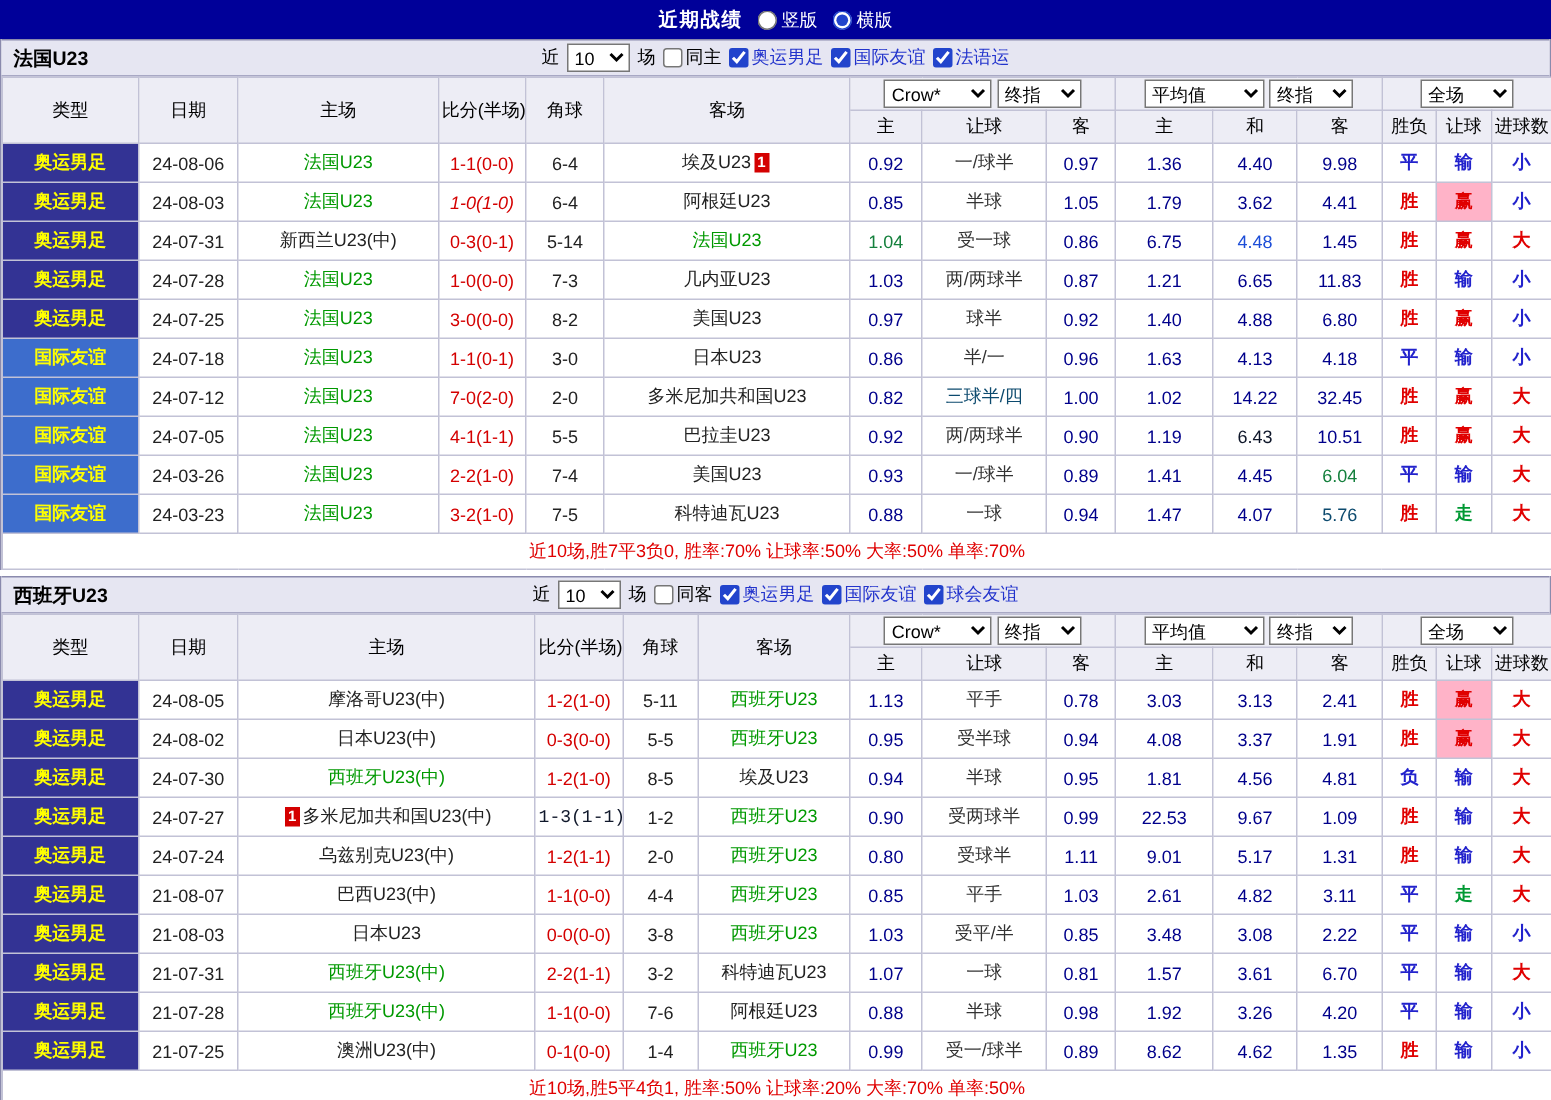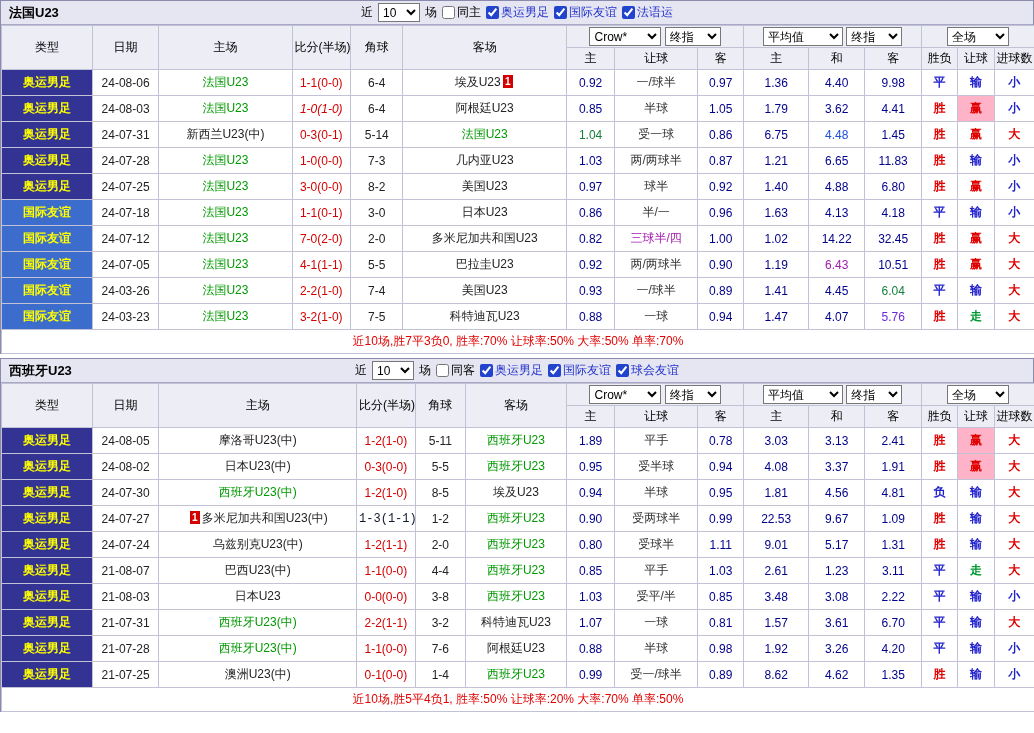--- a/index.html
+++ b/index.html
@@ -35,20 +35,31 @@
   .type-cell { font-weight:bold; }
   .res-cell { font-weight:bold; }
   .redcard { display:inline-block; min-width:10px; height:13px; line-height:13px; color:#fff; font-size:10px; font-weight:bold; padding:0 1px; margin:0 2px; vertical-align:1px; }
   .summary { height:24px; color:#e00000; background:#fff; font-size:12px; }
 </style>
 </head>
 <body>
 
 <div class="page">
 
+  <div class="topbar">
+    <span class="title">近期战绩</span>
+    <label class="radio-lab">
+      <input type="radio" name="layout" style="">
+      <span>竖版</span>
+    </label>
+    <label class="radio-lab">
+      <input type="radio" name="layout" checked="" style="">
+      <span>横版</span>
+    </label>
+  </div>
 
   <div class="section">
     <div class="sec-header">
       <span class="sec-team">法国U23</span>
       <span class="sec-filters">
         <span>近</span>
         <select class="count-sel"><option>10</option></select>
         <span>场</span>
         <label class="chk">
           <input type="checkbox" style="">
@@ -223,41 +234,41 @@
             <td class="res-cell" style="color: rgb(34, 34, 204);">小</td>
           </tr>
           <tr class="match-row">
             <td class="type-cell" style="background: rgb(61, 109, 204); color: rgb(255, 255, 0);">国际友谊</td>
             <td class="date-cell">24-07-12</td>
             <td class="team-cell"><span class="team-name" style="color: rgb(0, 153, 0);">法国U23</span></td>
             <td class="score-cell" style="color: rgb(212, 0, 0);">7-0(2-0)</td>
             <td class="corner-cell">2-0</td>
             <td class="team-cell"><span class="team-name">多米尼加共和国U23</span></td>
             <td class="num-cell" style="color: rgb(0, 0, 139);">0.82</td>
-            <td class="hand-cell" style="color: #a21caf;">三球半/四</td>
+            <td class="hand-cell" style="color: #0c4a6e;">三球半/四</td>
             <td class="num-cell" style="color: rgb(0, 0, 139);">1.00</td>
             <td class="num-cell" style="color: rgb(0, 0, 139);">1.02</td>
             <td class="num-cell" style="color: rgb(0, 0, 139);">14.22</td>
             <td class="num-cell" style="color: rgb(0, 0, 139);">32.45</td>
             <td class="res-cell" style="color: rgb(224, 0, 0);">胜</td>
             <td class="res-cell" style="color: rgb(224, 0, 0);">赢</td>
             <td class="res-cell" style="color: rgb(224, 0, 0);">大</td>
           </tr>
           <tr class="match-row">
             <td class="type-cell" style="background: rgb(61, 109, 204); color: rgb(255, 255, 0);">国际友谊</td>
             <td class="date-cell">24-07-05</td>
             <td class="team-cell"><span class="team-name" style="color: rgb(0, 153, 0);">法国U23</span></td>
             <td class="score-cell" style="color: rgb(212, 0, 0);">4-1(1-1)</td>
             <td class="corner-cell">5-5</td>
             <td class="team-cell"><span class="team-name">巴拉圭U23</span></td>
             <td class="num-cell" style="color: rgb(0, 0, 139);">0.92</td>
             <td class="hand-cell" style="color: rgb(51, 51, 51);">两/两球半</td>
             <td class="num-cell" style="color: rgb(0, 0, 139);">0.90</td>
             <td class="num-cell" style="color: rgb(0, 0, 139);">1.19</td>
-            <td class="num-cell" style="color: #a21caf; margin-left: 26px;">6.43</td>
+            <td class="num-cell" style="color: #0f172a; margin-left: 26px;">6.43</td>
             <td class="num-cell" style="color: rgb(0, 0, 139);">10.51</td>
             <td class="res-cell" style="color: rgb(224, 0, 0);">胜</td>
             <td class="res-cell" style="color: rgb(224, 0, 0);">赢</td>
             <td class="res-cell" style="color: rgb(224, 0, 0);">大</td>
           </tr>
           <tr class="match-row">
             <td class="type-cell" style="background: rgb(61, 109, 204); color: rgb(255, 255, 0);">国际友谊</td>
             <td class="date-cell">24-03-26</td>
             <td class="team-cell"><span class="team-name" style="color: rgb(0, 153, 0);">法国U23</span></td>
             <td class="score-cell" style="color: rgb(212, 0, 0);">2-2(1-0)</td>
@@ -278,21 +289,21 @@
             <td class="date-cell">24-03-23</td>
             <td class="team-cell"><span class="team-name" style="color: rgb(0, 153, 0);">法国U23</span></td>
             <td class="score-cell" style="color: rgb(212, 0, 0);">3-2(1-0)</td>
             <td class="corner-cell">7-5</td>
             <td class="team-cell"><span class="team-name">科特迪瓦U23</span></td>
             <td class="num-cell" style="color: rgb(0, 0, 139);">0.88</td>
             <td class="hand-cell" style="color: rgb(51, 51, 51);">一球</td>
             <td class="num-cell" style="color: rgb(0, 0, 139);">0.94</td>
             <td class="num-cell" style="color: rgb(0, 0, 139);">1.47</td>
             <td class="num-cell" style="color: rgb(0, 0, 139);">4.07</td>
-            <td class="num-cell" style="color: #6d28d9;">5.76</td>
+            <td class="num-cell" style="color: #0c4a6e;">5.76</td>
             <td class="res-cell" style="color: rgb(224, 0, 0);">胜</td>
             <td class="res-cell" style="color: rgb(0, 153, 51);">走</td>
             <td class="res-cell" style="color: rgb(224, 0, 0);">大</td>
           </tr>
         </tbody>
       <tfoot>
         <tr>
           <td colspan="15" class="summary">近10场,胜7平3负0, 胜率:70% 让球率:50% 大率:50% 单率:70%</td>
         </tr>
       </tfoot>
@@ -376,21 +387,21 @@
         </tr>
       </thead>
       <tbody>
           <tr class="match-row">
             <td class="type-cell" style="background: rgb(51, 51, 148); color: rgb(255, 255, 0);">奥运男足</td>
             <td class="date-cell">24-08-05</td>
             <td class="team-cell"><span class="team-name">摩洛哥U23(中)</span></td>
             <td class="score-cell" style="color: rgb(212, 0, 0);">1-2(1-0)</td>
             <td class="corner-cell">5-11</td>
             <td class="team-cell"><span class="team-name" style="color: rgb(0, 153, 0);">西班牙U23</span></td>
-            <td class="num-cell" style="color: rgb(0, 0, 139);">1.89</td>
+            <td class="num-cell" style="color: rgb(0, 0, 139);">1.13</td>
             <td class="hand-cell" style="color: rgb(51, 51, 51);">平手</td>
             <td class="num-cell" style="color: rgb(0, 0, 139);">0.78</td>
             <td class="num-cell" style="color: rgb(0, 0, 139);">3.03</td>
             <td class="num-cell" style="color: rgb(0, 0, 139);">3.13</td>
             <td class="num-cell" style="color: rgb(0, 0, 139);">2.41</td>
             <td class="res-cell" style="color: rgb(224, 0, 0);">胜</td>
             <td class="res-cell" style="color: rgb(224, 0, 0); background: rgb(255, 179, 200);">赢</td>
             <td class="res-cell" style="color: rgb(224, 0, 0);">大</td>
           </tr>
           <tr class="match-row">
@@ -465,21 +476,21 @@
             <td class="type-cell" style="background: rgb(51, 51, 148); color: rgb(255, 255, 0);">奥运男足</td>
             <td class="date-cell">21-08-07</td>
             <td class="team-cell"><span class="team-name">巴西U23(中)</span></td>
             <td class="score-cell" style="color: rgb(212, 0, 0);">1-1(0-0)</td>
             <td class="corner-cell">4-4</td>
             <td class="team-cell"><span class="team-name" style="color: rgb(0, 153, 0);">西班牙U23</span></td>
             <td class="num-cell" style="color: rgb(0, 0, 139);">0.85</td>
             <td class="hand-cell" style="color: rgb(51, 51, 51);">平手</td>
             <td class="num-cell" style="color: rgb(0, 0, 139);">1.03</td>
             <td class="num-cell" style="color: rgb(0, 0, 139);">2.61</td>
-            <td class="num-cell" style="color: rgb(0, 0, 139);">1.23</td>
+            <td class="num-cell" style="color: rgb(0, 0, 139);">4.82</td>
             <td class="num-cell" style="color: rgb(0, 0, 139);">3.11</td>
             <td class="res-cell" style="color: rgb(34, 34, 204);">平</td>
             <td class="res-cell" style="color: rgb(0, 153, 51);">走</td>
             <td class="res-cell" style="color: rgb(224, 0, 0);">大</td>
           </tr>
           <tr class="match-row">
             <td class="type-cell" style="background: rgb(51, 51, 148); color: rgb(255, 255, 0);">奥运男足</td>
             <td class="date-cell">21-08-03</td>
             <td class="team-cell"><span class="team-name">日本U23</span></td>
             <td class="score-cell" style="color: rgb(212, 0, 0);">0-0(0-0)</td>

